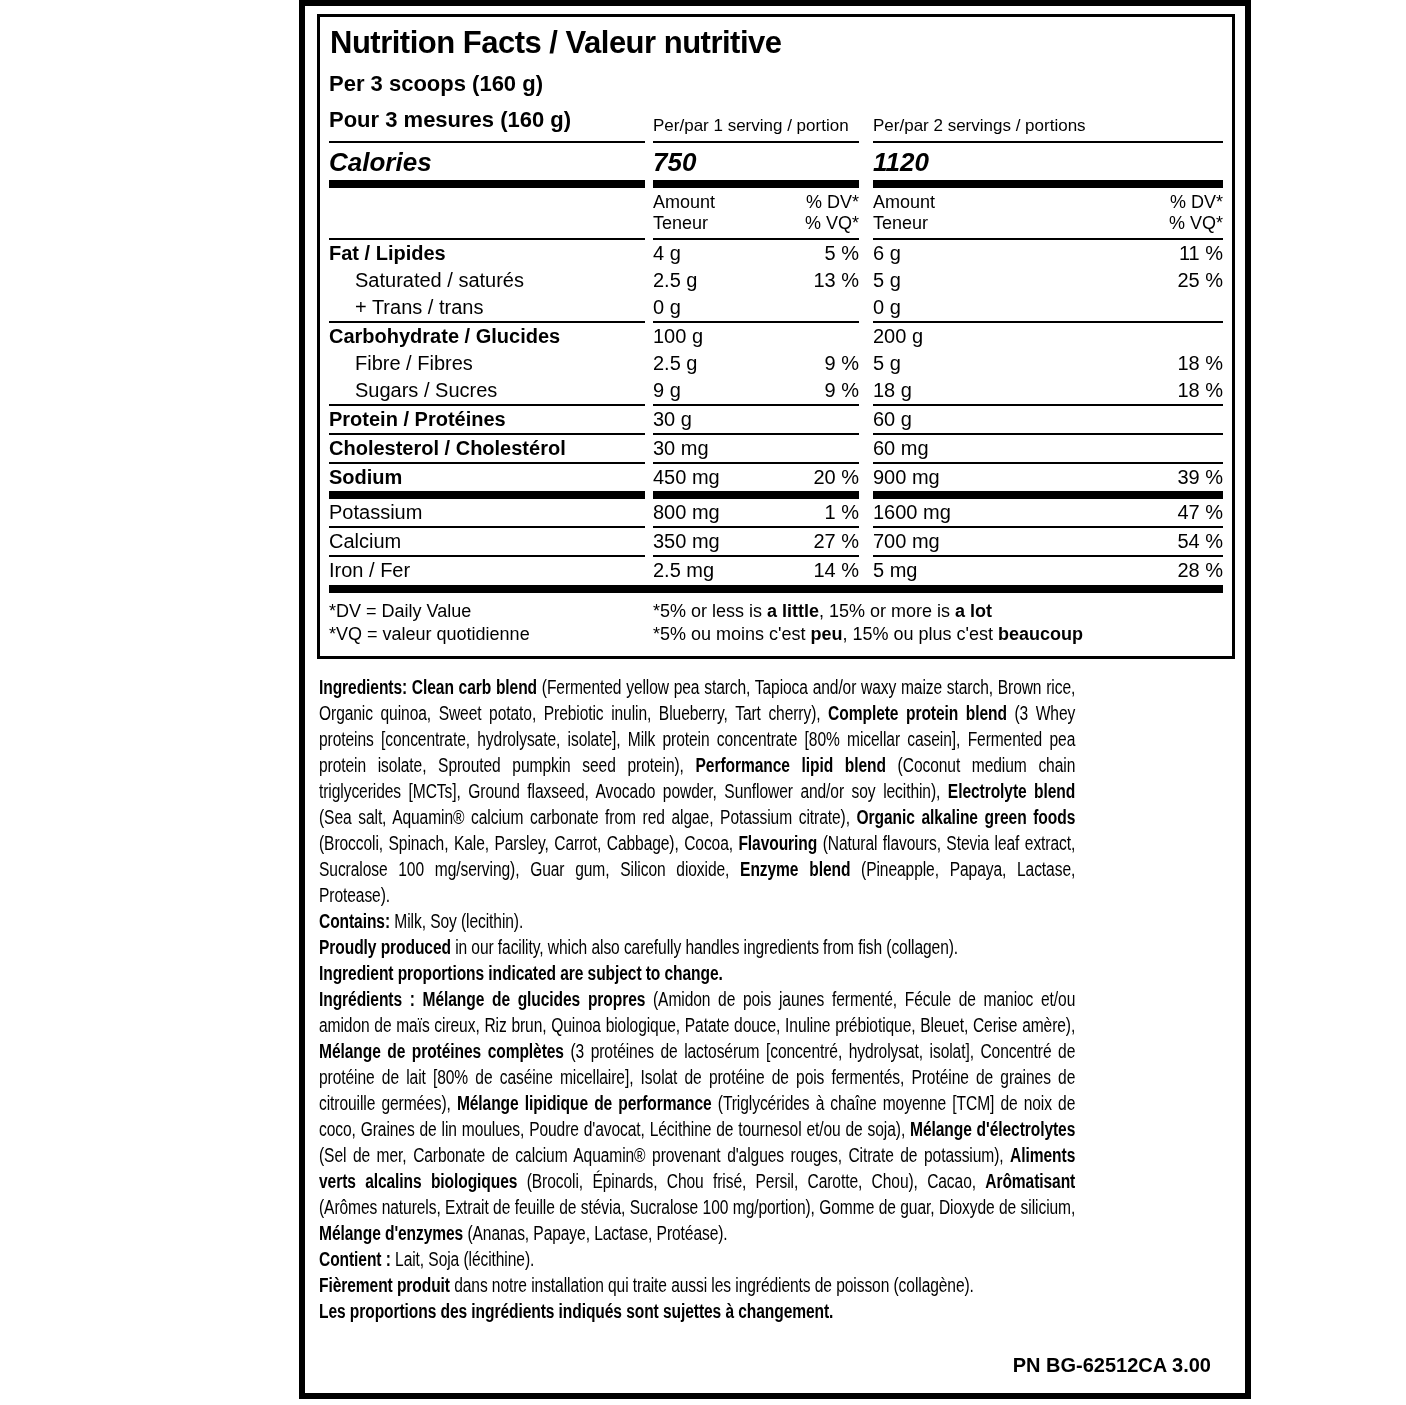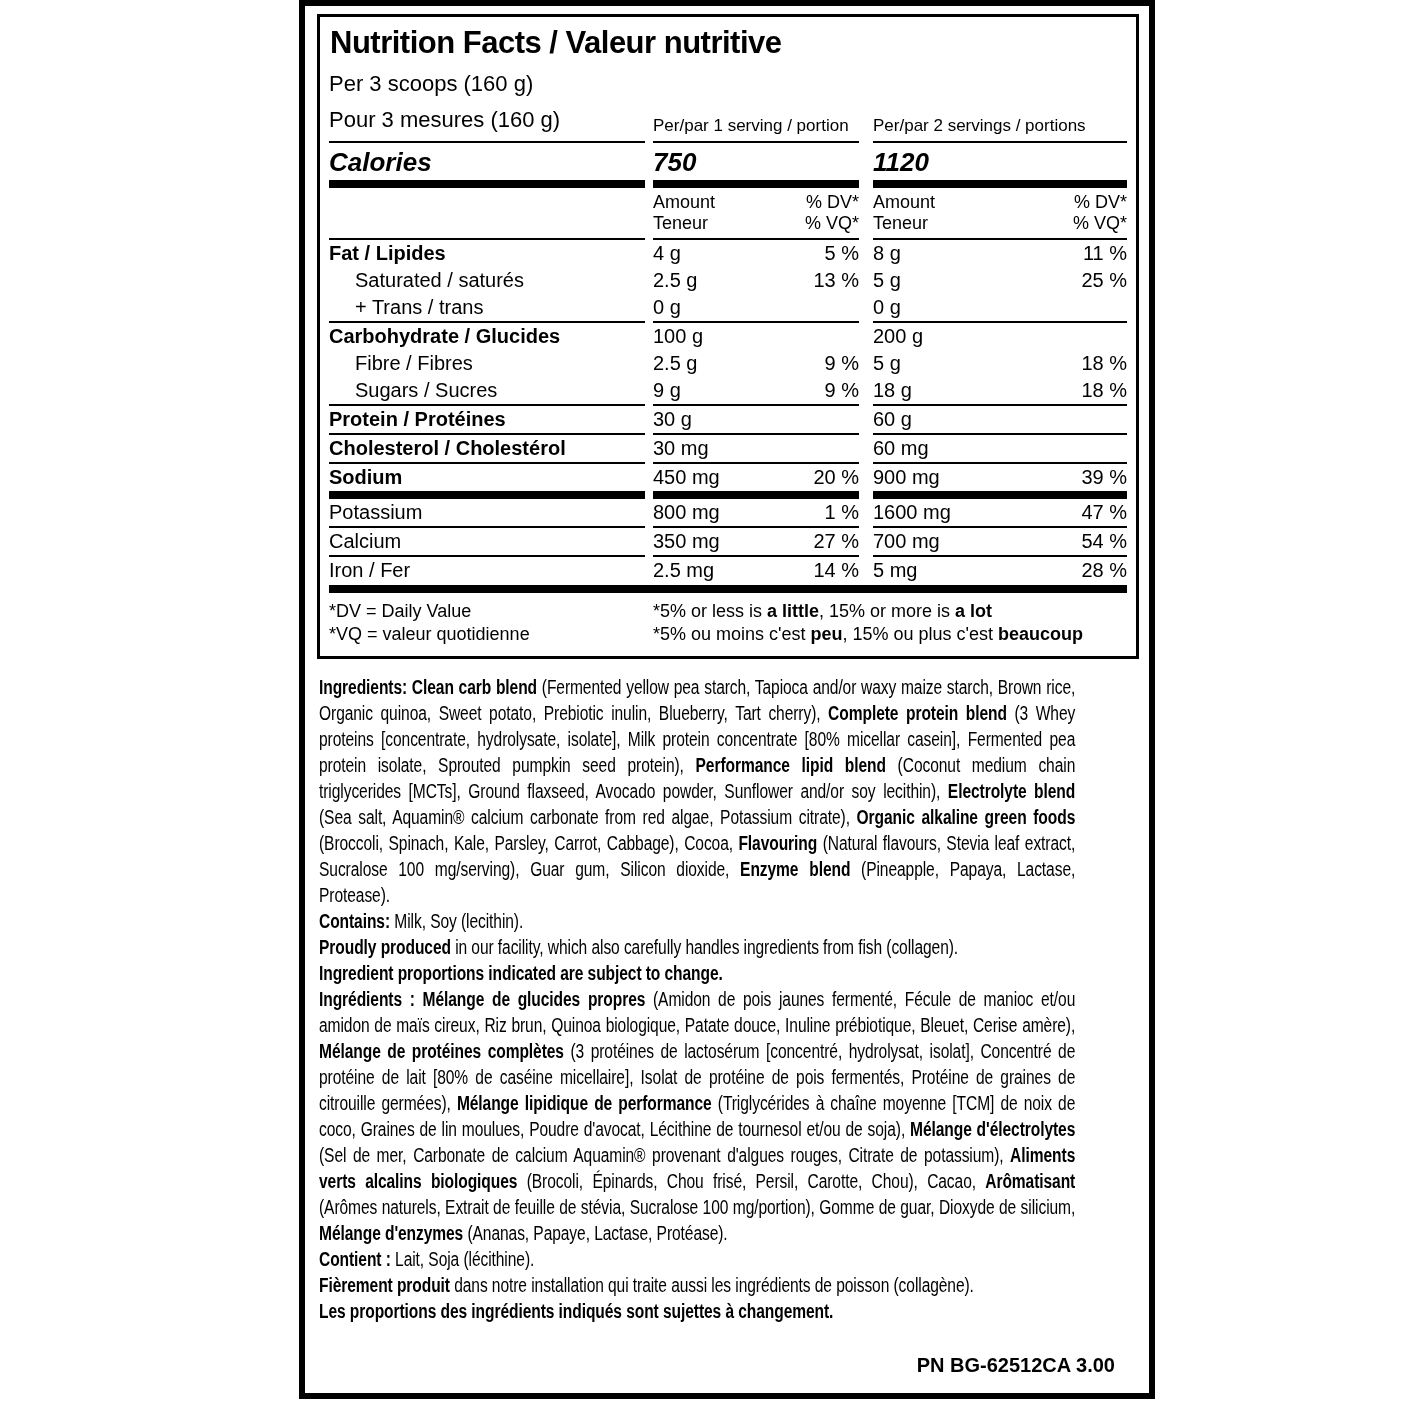--- a/index.html
+++ b/index.html
@@ -1,35 +1,35 @@
 <!DOCTYPE html>
 <html><head>
 <meta charset="utf-8">
 <style>
   html,body{margin:0;padding:0;background:#fff;}
   body{
     width:1406px;height:1405px;position:relative;
     font-family:"Liberation Sans", sans-serif;color:#000;
   }
   .outer{
-    position:absolute;left:299px;top:0;width:856px;height:1399px;
+    position:absolute;left:299px;top:0;width:952px;height:1399px;
     border:6px solid #000;box-sizing:border-box;background:#fff;
   }
   
   .nft{
     margin:8px 10px 0 12px;border:3px solid #000;padding:4px 9px 8px 9px;
   }
   .nft-title{
     font-size:31px;font-weight:bold;letter-spacing:-0.5px;margin:4px 0 8px 1px;
   }
   .grid{display:grid;grid-template-columns:316px 8px 206px 14px 1fr;}
   .sp{}
   
   .serv .cell{border-bottom:2px solid #000;display:flex;flex-direction:column;justify-content:flex-end;}
-  .serv-left{font-size:22px;line-height:30px;padding-bottom:6px;}
+  .serv-left{font-size:22px;line-height:30px;padding-bottom:6px;font-weight:bold;}
   .colhead{font-size:17px;padding-bottom:5px;}
   
   .cal .cell{border-bottom:8px solid #000;font-weight:bold;font-size:26px;line-height:32px;padding:3px 0 2px;font-style:italic;}
   
   .hdr .cell{border-bottom:2px solid #000;padding:4px 0 4px;}
   .hdr .pair{display:flex;justify-content:space-between;font-weight:normal;font-size:18px;line-height:21px;}
   
   .t-row .cell{font-size:20px;line-height:27px;}
   .t-row .lab.b{font-weight:bold;}
   .t-row .lab.ind{padding-left:26px;}
@@ -111,21 +111,21 @@
     <div id="rows">
         <div class="grid t-row">
           <div class="cell lab b ">Fat / Lipides</div>
           <div class="sp"></div>
           <div class="cell val ">
             <span>4 g</span>
             <span>5 %</span>
           </div>
           <div class="sp"></div>
           <div class="cell val ">
-            <span>8 g</span>
+            <span>6 g</span>
             <span>11 %</span>
           </div>
         </div>
         <div class="grid t-row">
           <div class="cell lab ind ">Saturated / saturés</div>
           <div class="sp"></div>
           <div class="cell val ">
             <span>2.5 g</span>
             <span>13 %</span>
           </div>

